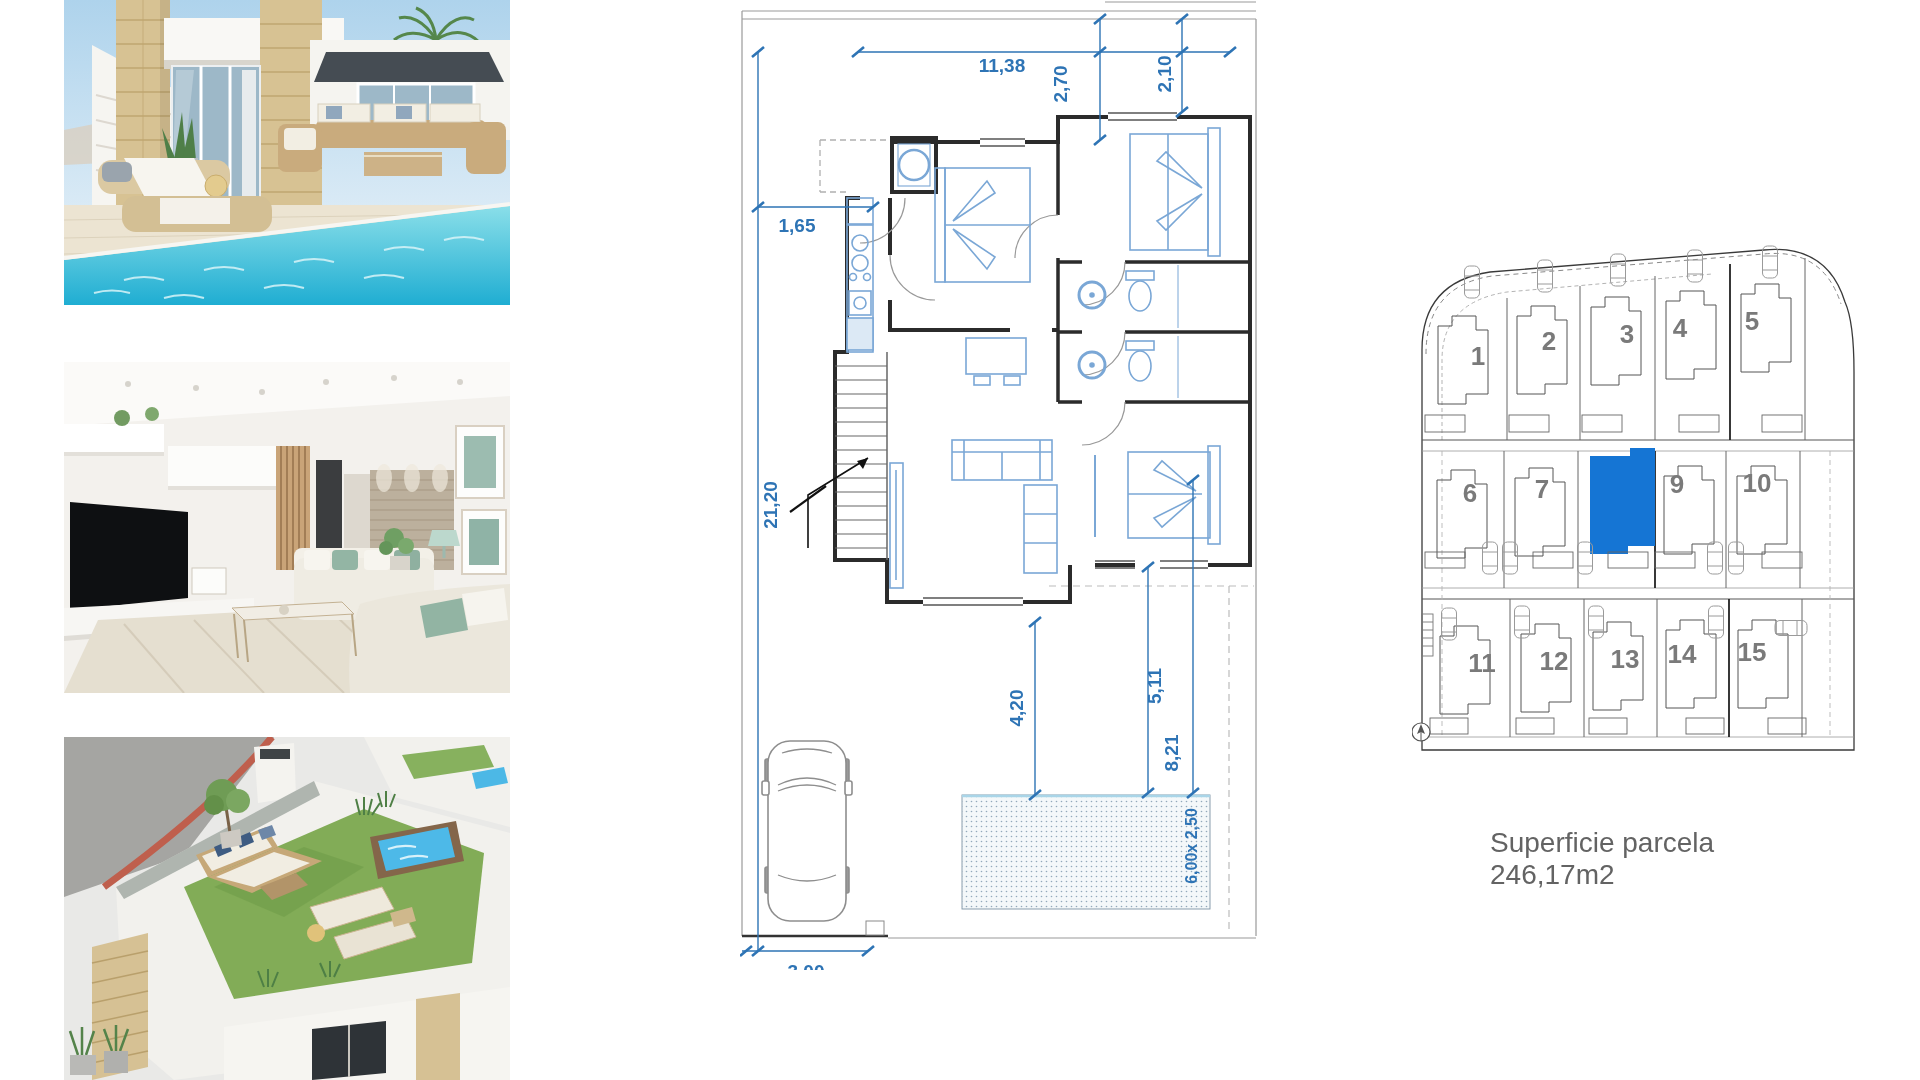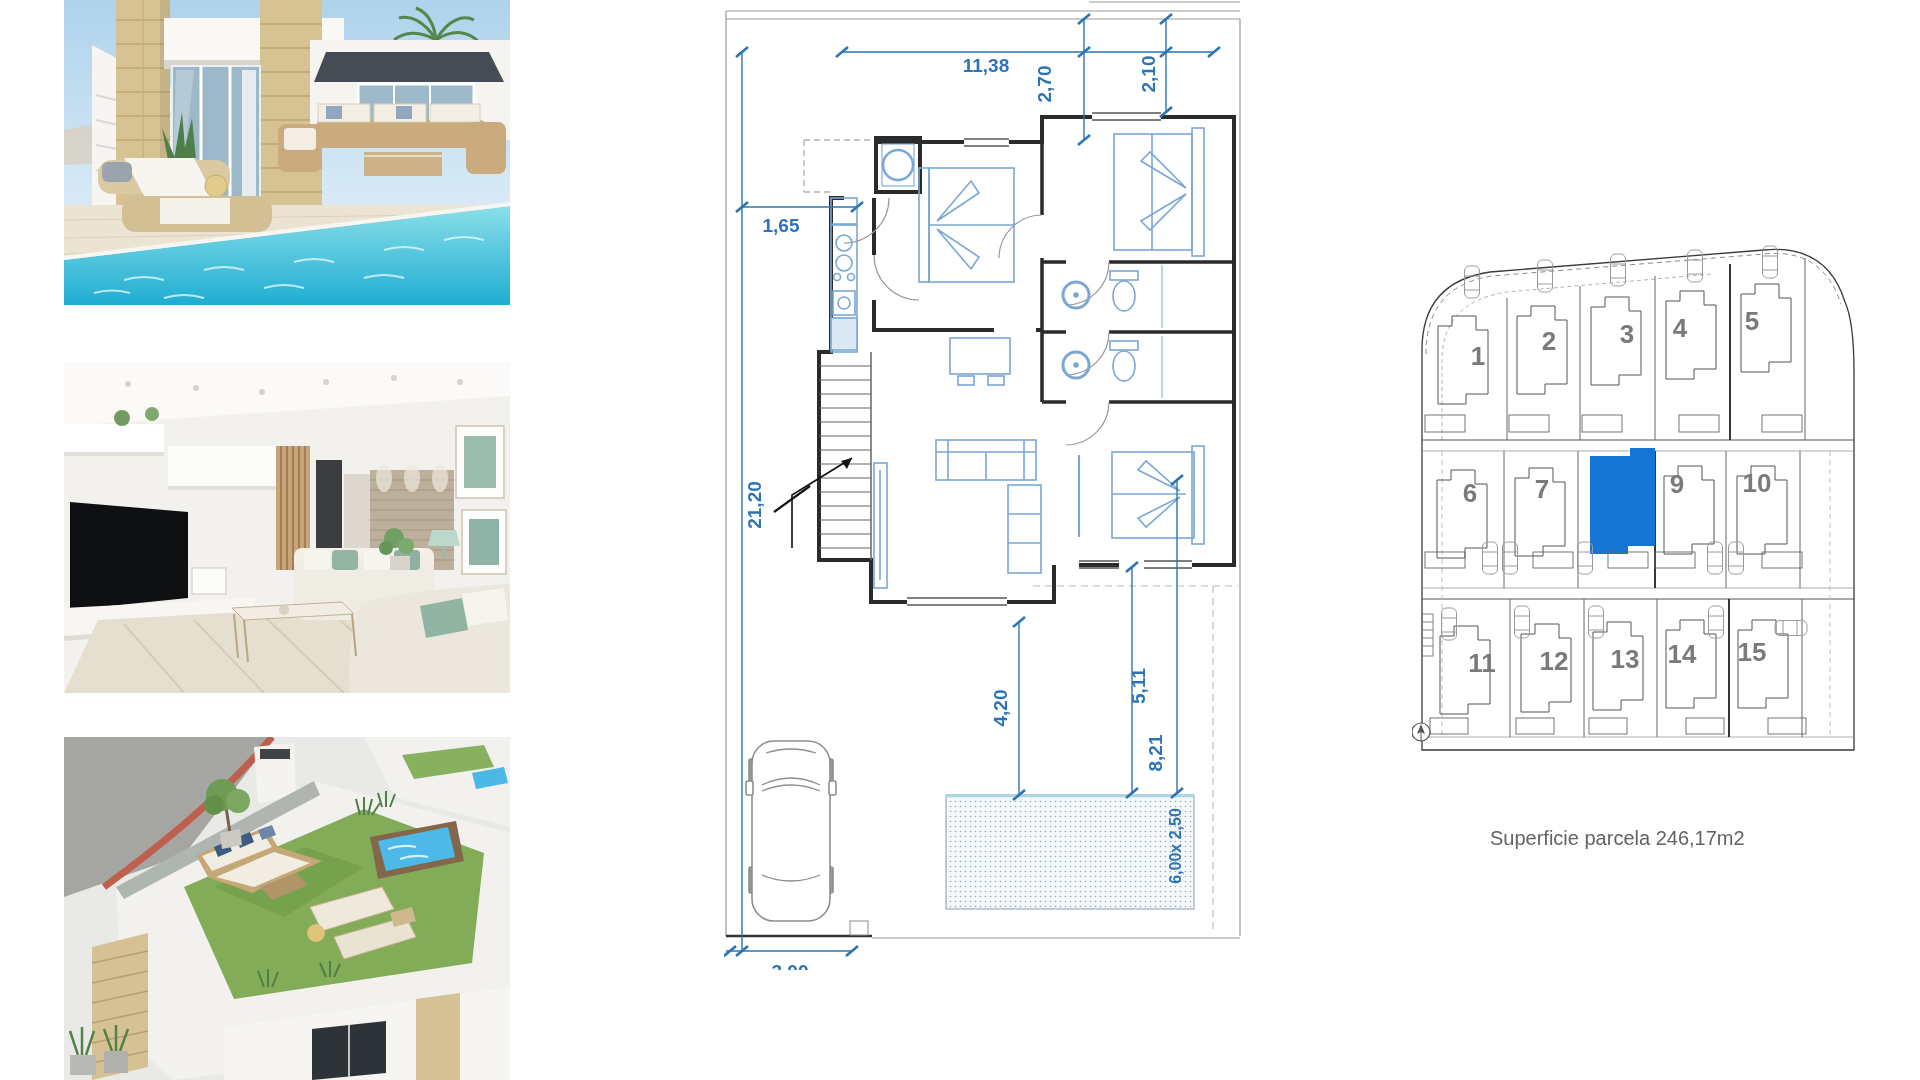--- a/index.html
+++ b/index.html
@@ -1,25 +1,25 @@
 <!DOCTYPE html>
 <html><head>
 <meta charset="utf-8">
 <style>
   html,body{margin:0;padding:0;background:#fff;}
   #canvas{position:relative;width:1920px;height:1080px;background:#ffffff;overflow:hidden;
           font-family:"Liberation Sans", sans-serif;}
   .photo{position:absolute;left:64px;width:446px;overflow:hidden;background:#eee;}
   .photo svg{display:block;width:100%;height:100%;}
-  #plan-wrap{position:absolute;left:724px;top:0;width:520px;height:970px;}
+  #plan-wrap{position:absolute;left:740px;top:0;width:520px;height:970px;}
   #site-wrap{position:absolute;left:1412px;top:240px;width:450px;height:530px;}
   .dim-text{font-family:"Liberation Sans",sans-serif;font-weight:700;font-size:19px;fill:#2E74B5;}
   .dim-text-sm{font-family:"Liberation Sans",sans-serif;font-weight:700;font-size:16px;fill:#2E74B5;}
   .parcel-num{font-family:"Liberation Sans",sans-serif;font-weight:700;font-size:26px;fill:#7a7a7a;}
-  #caption{position:absolute;left:1490px;top:827px;width:300px;font-size:20px;color:#636363;
+  #caption{position:absolute;left:1490px;top:827px;width:300px;font-size:28px;color:#636363;
            font-family:"Liberation Sans",sans-serif;}
 </style>
 </head>
 <body>
 
 <div id="canvas">
 
   <div class="photo" style="top:0;height:305px;">
     <svg viewBox="0 0 446 305" preserveAspectRatio="none">
       <defs>

